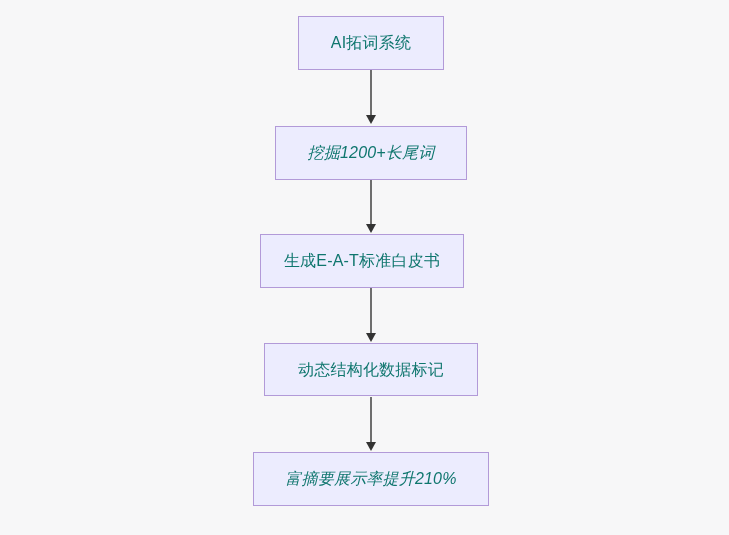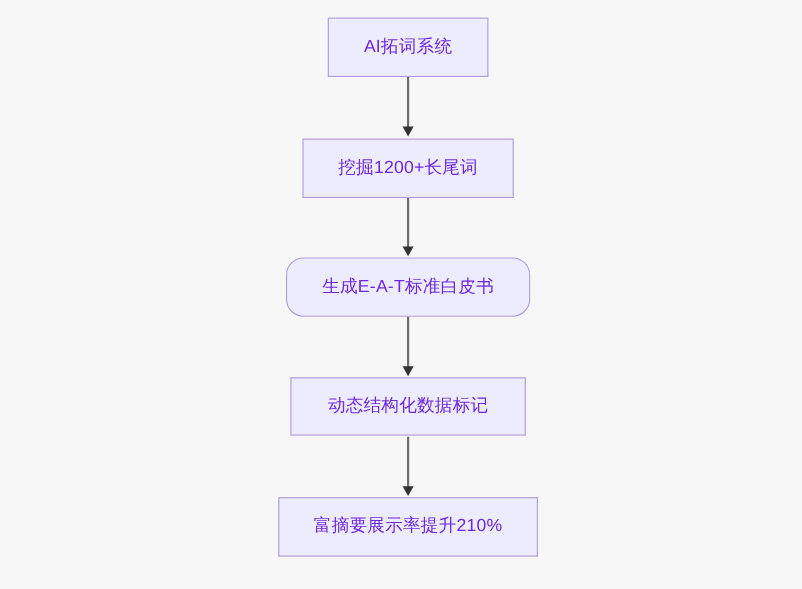--- a/index.html
+++ b/index.html
@@ -19,21 +19,21 @@
     height: 535px;
   }
   .node {
     position: absolute;
     box-sizing: border-box;
     background: #ececfe;
     border: 1.4px solid #b29ad8;
     display: flex;
     align-items: center;
     justify-content: center;
-    color: #6d28d9;
+    color: #0f766e;
     font-size: 16px;
     line-height: 1.2;
     letter-spacing: 0.2px;
     white-space: nowrap;
   }
   .node-label {
     display: block;
   }
   .connector {
     position: absolute;
@@ -54,38 +54,38 @@
 
 <div id="flowchart-canvas">
 
   <div class="node" style="left:298px; top:16px; width:146px; height:54px;">
     <span class="node-label">AI拓词系统</span>
   </div>
 
   <div class="connector" style="left:370px; top:70px; height:47px;"></div>
   <div class="arrowhead" style="left:365.5px; top:115px;"></div>
 
-  <div class="node" style="left:275px; top:126px; width:192px; height:54px;">
+  <div class="node" style="left:275px; top:126px; width:192px; height:54px;font-style:italic;">
     <span class="node-label">挖掘1200+长尾词</span>
   </div>
 
   <div class="connector" style="left:370px; top:180px; height:46px;"></div>
   <div class="arrowhead" style="left:365.5px; top:224px;"></div>
 
-  <div class="node" style="left:260px; top:234px; width:222px; height:54px;border-radius:16px;">
+  <div class="node" style="left:260px; top:234px; width:204px; height:54px;">
     <span class="node-label">生成E-A-T标准白皮书</span>
   </div>
 
   <div class="connector" style="left:370px; top:288px; height:47px;"></div>
   <div class="arrowhead" style="left:365.5px; top:333px;"></div>
 
   <div class="node" style="left:264px; top:343px; width:214px; height:53px;">
     <span class="node-label">动态结构化数据标记</span>
   </div>
 
   <div class="connector" style="left:370px; top:397px; height:47px;"></div>
   <div class="arrowhead" style="left:365.5px; top:442px;"></div>
 
-  <div class="node" style="left:253px; top:452px; width:236px; height:54px;">
+  <div class="node" style="left:253px; top:452px; width:236px; height:54px;font-style:italic;">
     <span class="node-label">富摘要展示率提升210%</span>
   </div>
 
 </div>
 
 </body></html>

